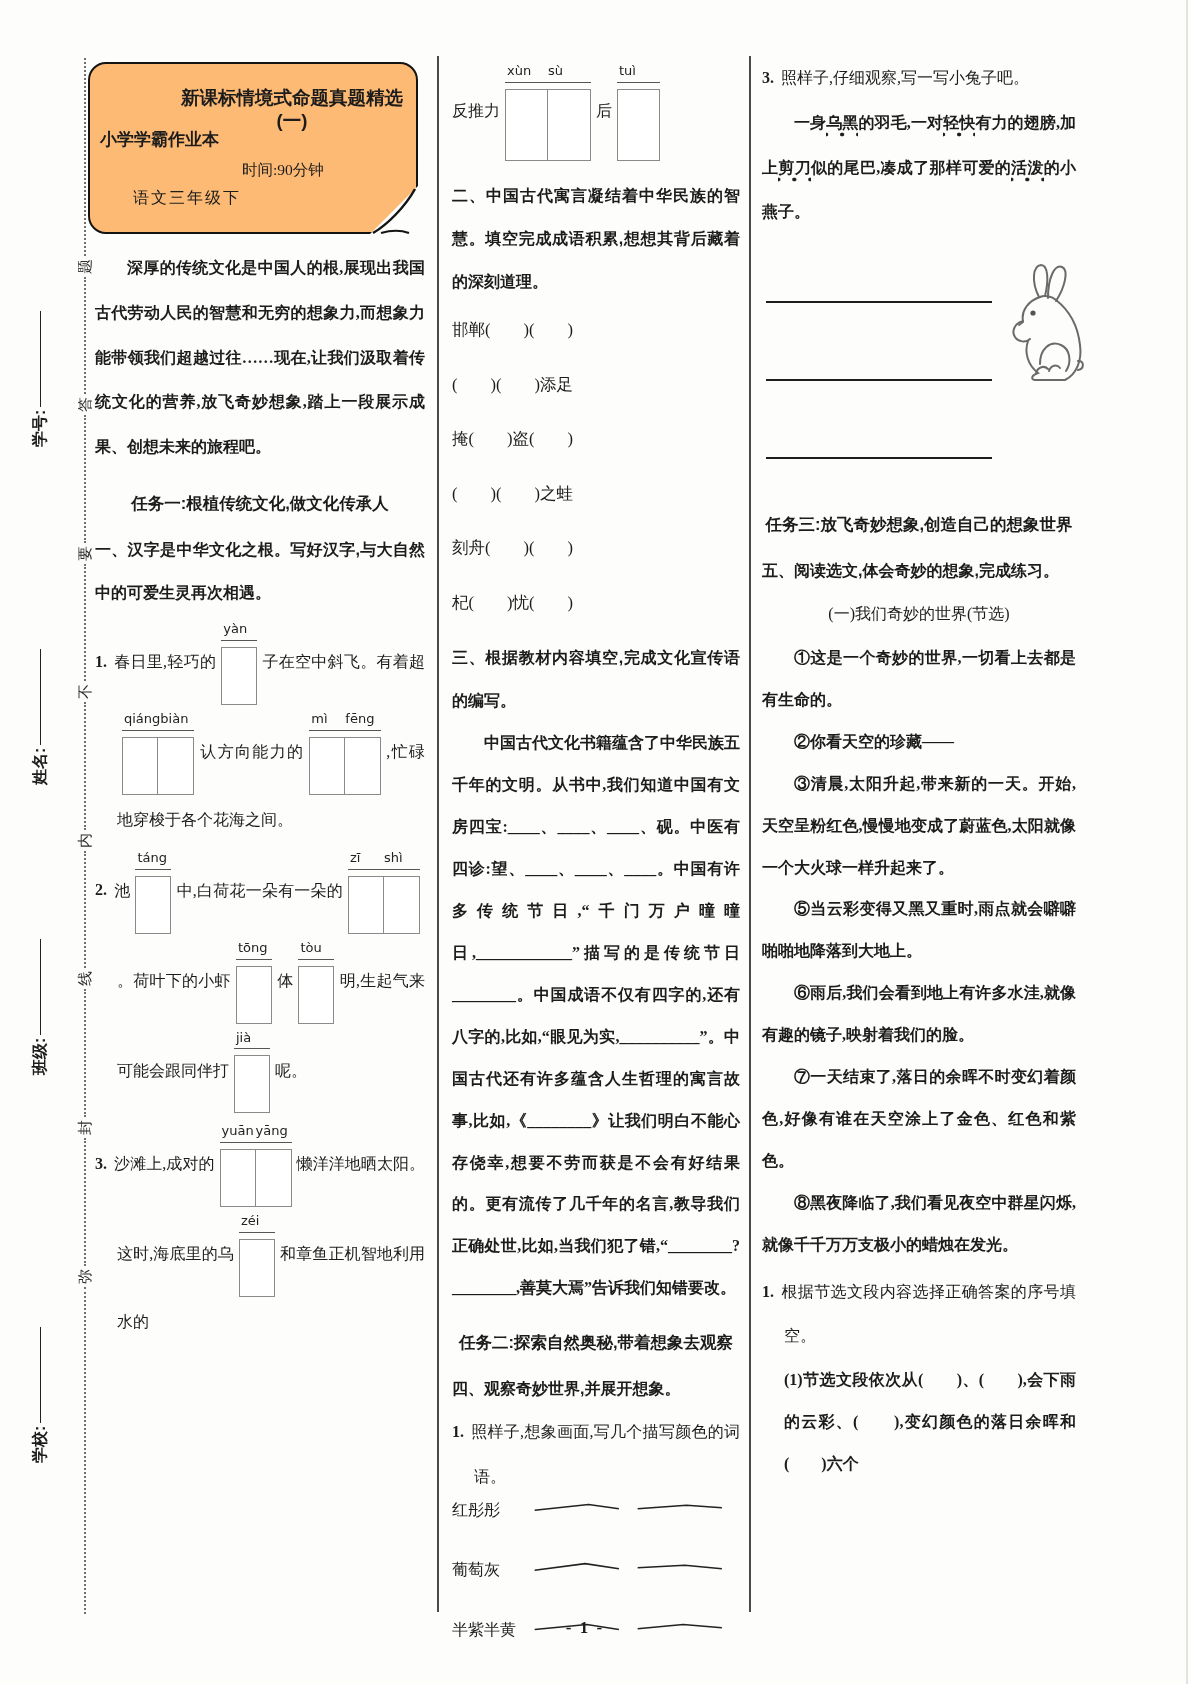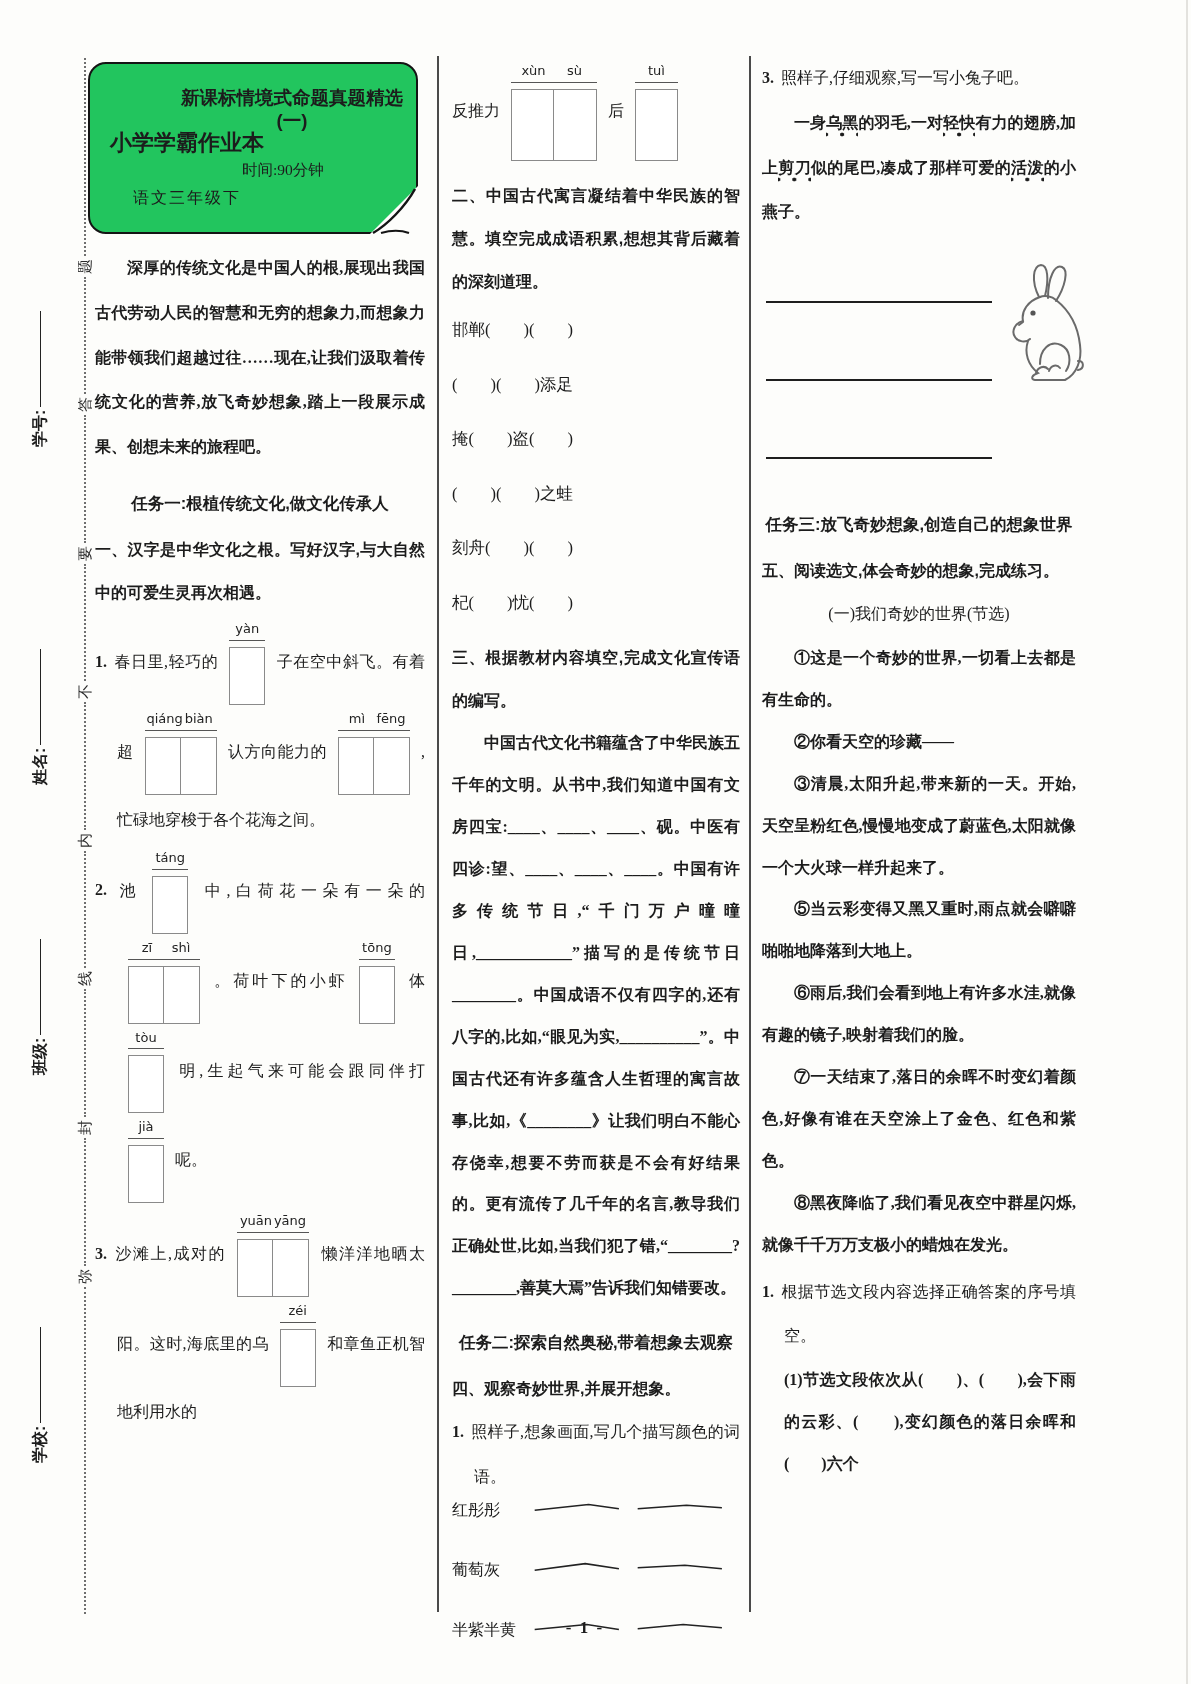--- a/index.html
+++ b/index.html
@@ -17,26 +17,26 @@
   .sealchar{font-size:15px;color:#2a2a2a;transform:rotate(-90deg);padding:3px 0;line-height:1;}
   .s0{flex:1.7}.s1{flex:1}.s2{flex:1.1}.s3{flex:1}.s4{flex:1.1}.s5{flex:1}.s6{flex:1.1}.s7{flex:1.1}.s8{flex:2.8}
 
   
   .vfield{position:absolute;left:-45px;width:170px;height:24px;display:flex;align-items:center;
           transform:rotate(-90deg);}
   .vf-label{font-size:16px;font-weight:700;font-family:"Liberation Sans","DejaVu Sans",sans-serif;white-space:nowrap;}
   .vf-line{flex:0 0 96px;height:1px;border-bottom:1.6px solid #222;margin-left:3px;}
 
   
-  .hdr{position:absolute;left:88px;top:62px;width:326px;height:168px;background:#22c55e;
+  .hdr{position:absolute;left:88px;top:62px;width:326px;height:168px;background:#fdba74;
        border:2.5px solid #141414;border-radius:18px;}
   .hdr-title{position:absolute;left:84px;top:22px;width:236px;text-align:center;
              font-family:"Liberation Sans","DejaVu Sans",sans-serif;font-weight:700;font-size:18.5px;line-height:1.25;}
-  .hdr-series{position:absolute;left:20px;top:64px;font-family:"Liberation Sans","DejaVu Sans",sans-serif;
-              font-weight:700;font-size:22px;}
+  .hdr-series{position:absolute;left:10px;top:64px;font-family:"Liberation Sans","DejaVu Sans",sans-serif;
+              font-weight:700;font-size:17px;}
   .hdr-time{position:absolute;left:152px;top:96px;font-size:15.5px;}
   .hdr-subject{position:absolute;left:12px;top:124px;font-size:16px;letter-spacing:2px;margin-left:31px;}
   .hdr-fold{position:absolute;right:-3px;bottom:-3px;}
 
   
   .col{position:absolute;font-size:16px;}
   #col1{left:95px;top:246px;width:330px;}
   #col2{left:452px;top:56px;width:288px;}
   #col3{left:762px;top:56px;width:314px;}
 
@@ -44,21 +44,21 @@
   .tight{line-height:2.62;}
   .indent{text-indent:2em;}
   .task{margin:10px 0 0;text-align:center;font-family:"Liberation Sans","DejaVu Sans",sans-serif;
         font-weight:700;font-size:16.5px;line-height:2.9;}
   .sechead{margin:0;font-family:"Liberation Sans","DejaVu Sans",sans-serif;font-weight:700;
            font-size:16px;line-height:2.7;text-align:justify;}
   .q{margin:4px 0 0;line-height:2.8;padding-left:22px;text-align:justify;}
   .qnum{font-weight:700;margin-left:-22px;padding-right:7px;}
 
   
-  .pybox{display:inline-block;vertical-align:middle;margin:3px 11px;text-align:center;line-height:1.3;}
+  .pybox{display:inline-block;vertical-align:middle;margin:3px 5px;line-height:1.3;}
   .pys{display:flex;justify-content:space-around;font-family:"DejaVu Sans",sans-serif;
        font-size:13px;border-bottom:1.2px solid #555;padding:0 2px 2px;color:#222;}
   .pys i{font-style:normal;flex:1;}
   .bxs{display:flex;justify-content:center;margin-top:6px;}
   .bx{width:36px;height:58px;border:1.6px solid #8a8a8a;box-sizing:border-box;background:#fff;}
   .bx + .bx{border-left:none;}
   .big .bx{width:43px;height:72px;}
 
   
   .irow{display:flex;justify-content:space-between;line-height:3.3;font-size:16.5px;flex-direction:column;}

